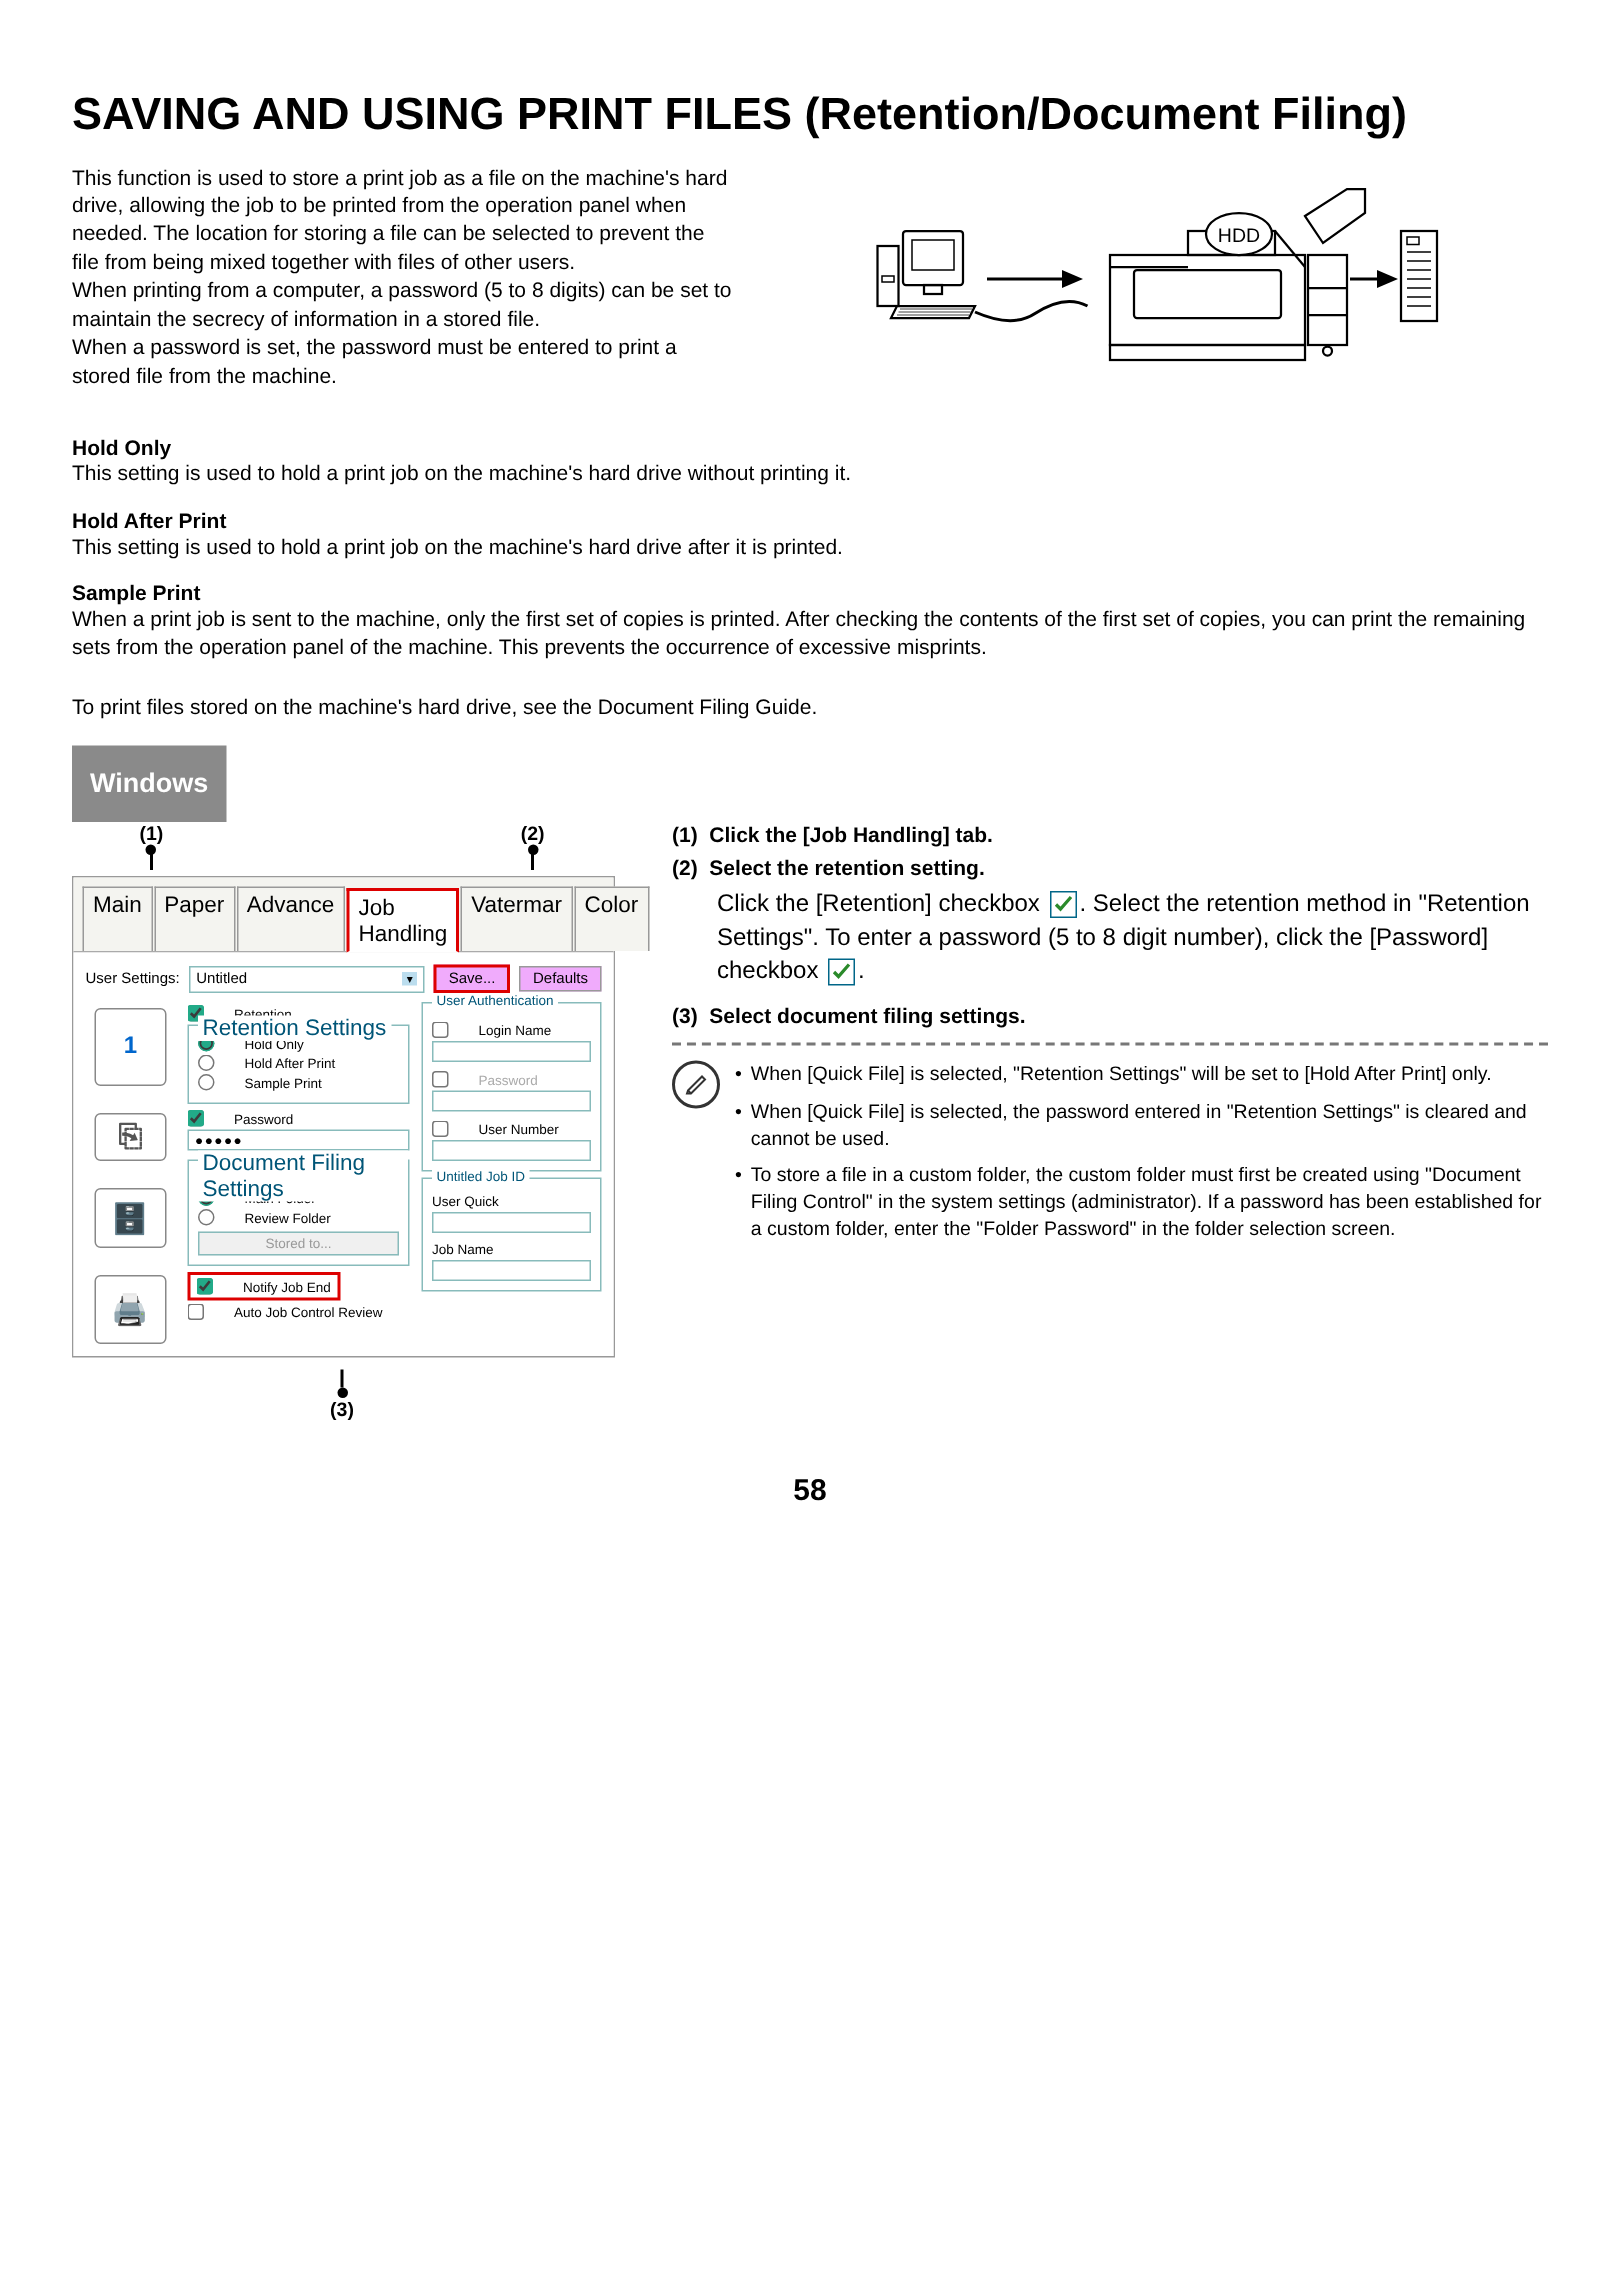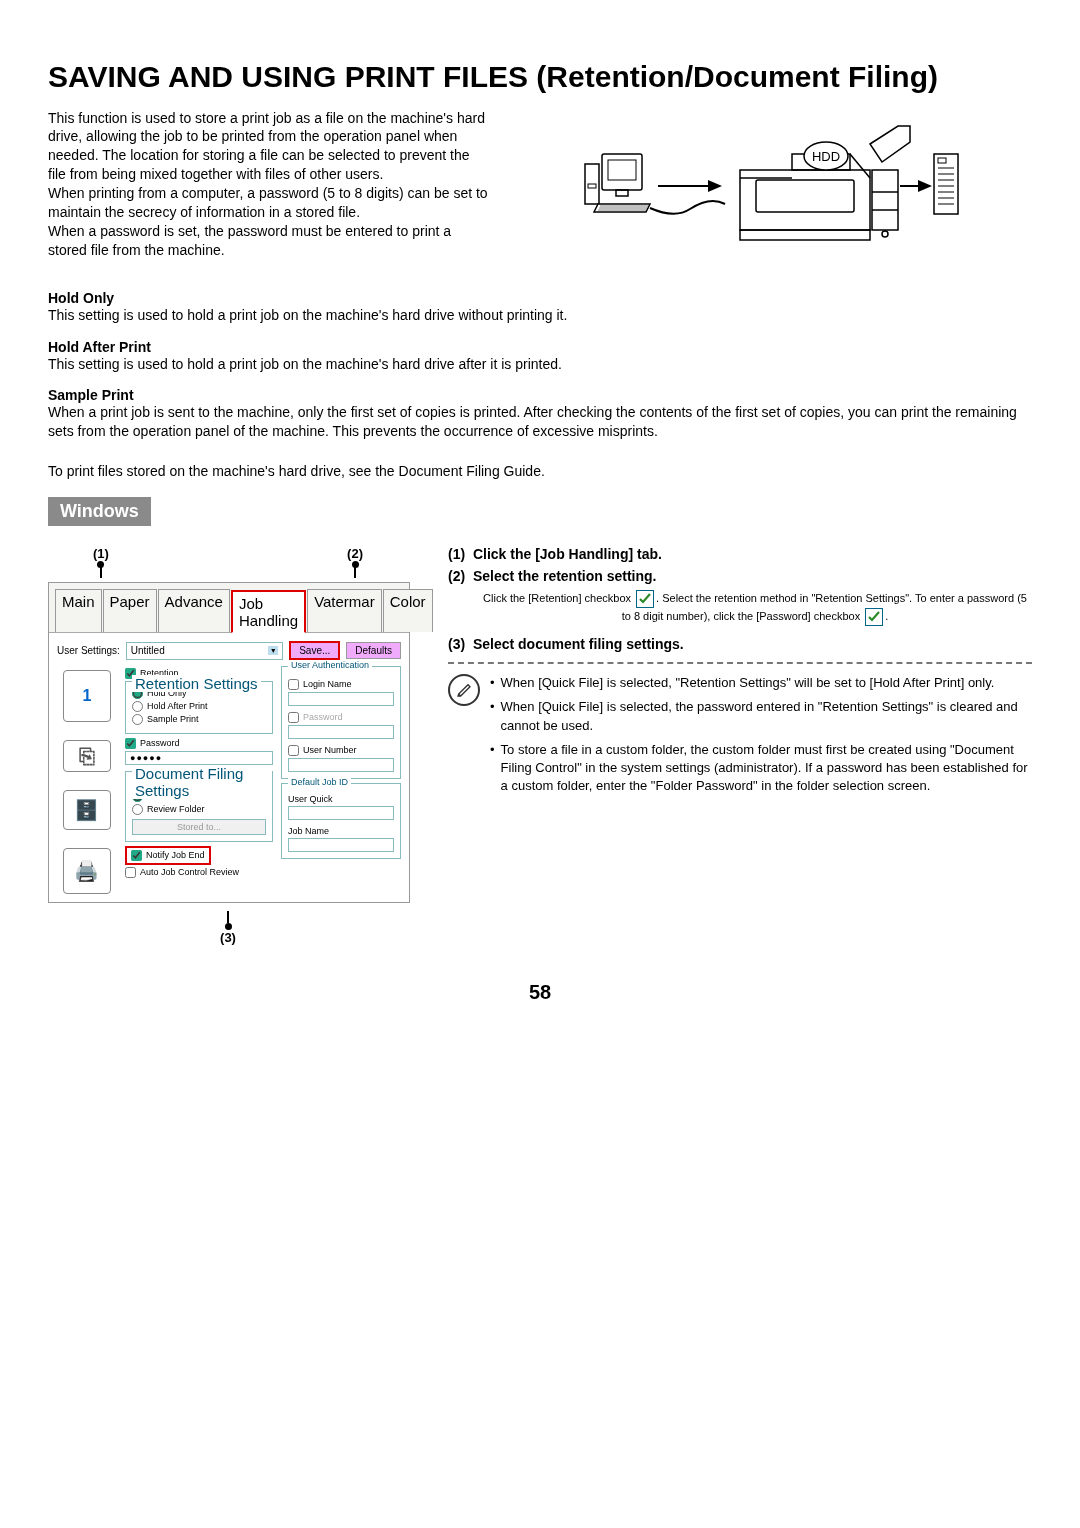--- a/index.html
+++ b/index.html
@@ -28,22 +28,22 @@
   .def-block { margin-bottom: 14px; }
   .def-title { font-weight: bold; }
   .def-body { line-height: 1.35; }
   .crossref { margin: 22px 0 18px 0; }
   .os-badge {
     display: inline-block;
     background: #8a8a8a;
     color: #fff;
     font-size: 18px;
     font-weight: bold;
-    padding: 4px 12px;
-    margin-bottom: 20px;
+    padding: 15px 12px;
+    margin-bottom: 0;
   }
   .two-col {
     display: flex;
     gap: 40px;
     align-items: flex-start;
   }
   .left-col { width: 360px; }
   .right-col { flex: 1; }
   .callout-row { display: flex; justify-content: space-between; width: 270px; margin: 0 auto 4px auto; font-weight: bold; font-size: 13px; }
   .callout-bottom { text-align: center; font-weight: bold; font-size: 13px; margin-top: 10px; }
@@ -63,34 +63,34 @@
   .btn { border:1px solid #999; background:#f0abfc; padding:2px 8px; font-size:10px; }
   .btn.highlight { border:2px solid #d00; }
   .panel-grid { display: flex; gap: 8px; }
   .sidebar-icons { width: 60px; display:flex; flex-direction:column; align-items:center; gap:18px; padding-top:4px; }
   .icon-box { width:46px; height:50px; border:1px solid #888; border-radius:4px; background:#fff; position:relative; display:flex; align-items:center; justify-content:center; font-size:16px; color:#0066cc; font-weight:bold; }
   .icon-box.small { height:30px; font-size:18px; color:#555; }
   .icon-img { font-size:20px; }
   .mid-col { flex:1; }
   .fieldset { border:1px solid #8bb; padding:4px 6px 6px 6px; margin-bottom:4px; position:relative; }
   .fieldset .legend { position:absolute; top:-7px; left:6px; background:#fff; padding:0 3px; font-size:15px; color:#057; }
-  .chk, .rad { display:flex; align-items:flex-start; gap:4px; font-size:9px; margin:2px 0; }
+  .chk, .rad { display:flex; align-items:center; gap:20px; font-size:9px; margin:2px 0; }
   .chk input, .rad input { margin:0; width:11px; height:11px; accent-color:#2a8; }
   .chk input[type=checkbox] { accent-color:#2a8; }
   .pwd-dots { font-size:9px; letter-spacing:1px; border:1px solid #8bb; padding:1px 4px; background:#fff; margin-top:2px; }
   .storedto { border:1px solid #8bb; background:#f0f0f0; text-align:center; font-size:9px; color:#999; padding:2px 0; margin-top:4px; }
   .right-sidecol { width:120px; }
   .mini-field { border:1px solid #8bb; padding:10px 6px 6px 6px; margin-bottom:4px; position:relative; }
   .mini-field .legend { position:absolute; top:-7px; left:6px; background:#fff; padding:0 3px; font-size:9px; color:#057; }
   .mini-field .label { font-size:9px; margin-bottom:2px; }
   .mini-input { border:1px solid #8bb; background:#fff; height:14px; width:100%; box-sizing:border-box; font-size:9px; color:#aaa; padding:0 3px; }
   .steps { counter-reset: none; }
   .step-title { font-weight:bold; margin: 0 0 6px 0; font-size:14px; }
   .step-title + .step-title { margin-top:6px; }
-  .step-body { margin: 0 0 10px 30px; line-height:1.4; font-size:11px;text-align:center; }
+  .step-body { margin: 0 0 10px 30px; line-height:1.4; font-size:16px; }
   .inline-chk {
     display:inline-flex; width:16px; height:16px; border:1.5px solid #068; vertical-align:middle;
     align-items:center; justify-content:center; margin:0 2px;
   }
   .inline-chk svg { width:12px; height:12px; }
   .hr-dash { border:none; border-top:2px dashed #777; margin:10px 0 10px 0; }
   .note-row { display:flex; gap:10px; align-items:flex-start; }
   .note-icon { width:28px; height:28px; border:2px solid #333; border-radius:50%; flex:0 0 28px; display:flex; align-items:center; justify-content:center; }
   .note-icon svg { width:16px; height:16px; }
   .notes { flex:1; font-size:13px; line-height:1.4; }
@@ -293,21 +293,21 @@
                   <span style="color:#aaa;">Password</span>
                 </div>
               <div class="mini-input"></div>
               <div class="chk" style="margin-top:6px;">
                   <input type="checkbox" style="">
                   <span>User Number</span>
                 </div>
               <div class="mini-input"></div>
             </div>
             <div class="mini-field">
-              <span class="legend">Default Job ID</span>
+              <span class="legend">Untitled Job ID</span>
               <div class="label">User Quick</div>
               <div class="mini-input"></div>
               <div class="label" style="margin-top:6px;">Job Name</div>
               <div class="mini-input"></div>
             </div>
           </div>
         </div>
       </div>
     </div>
 

